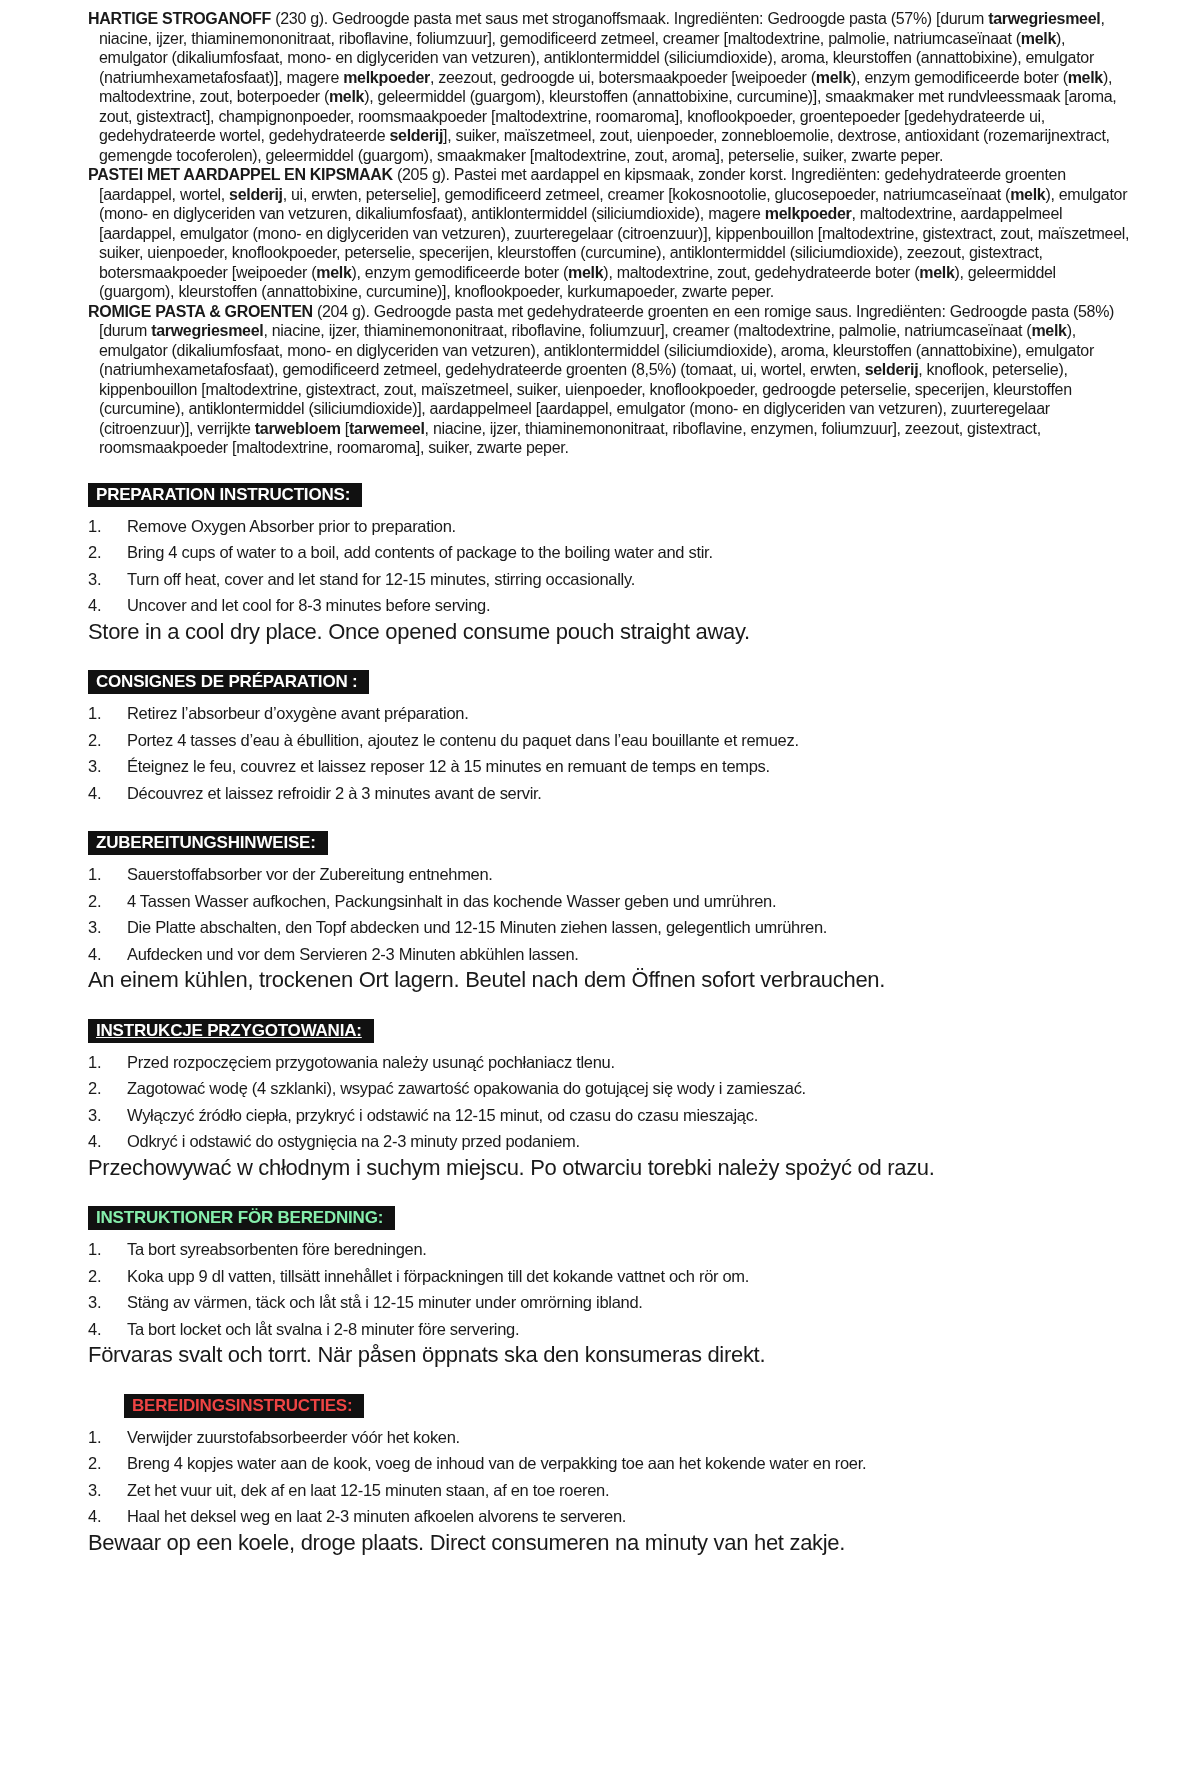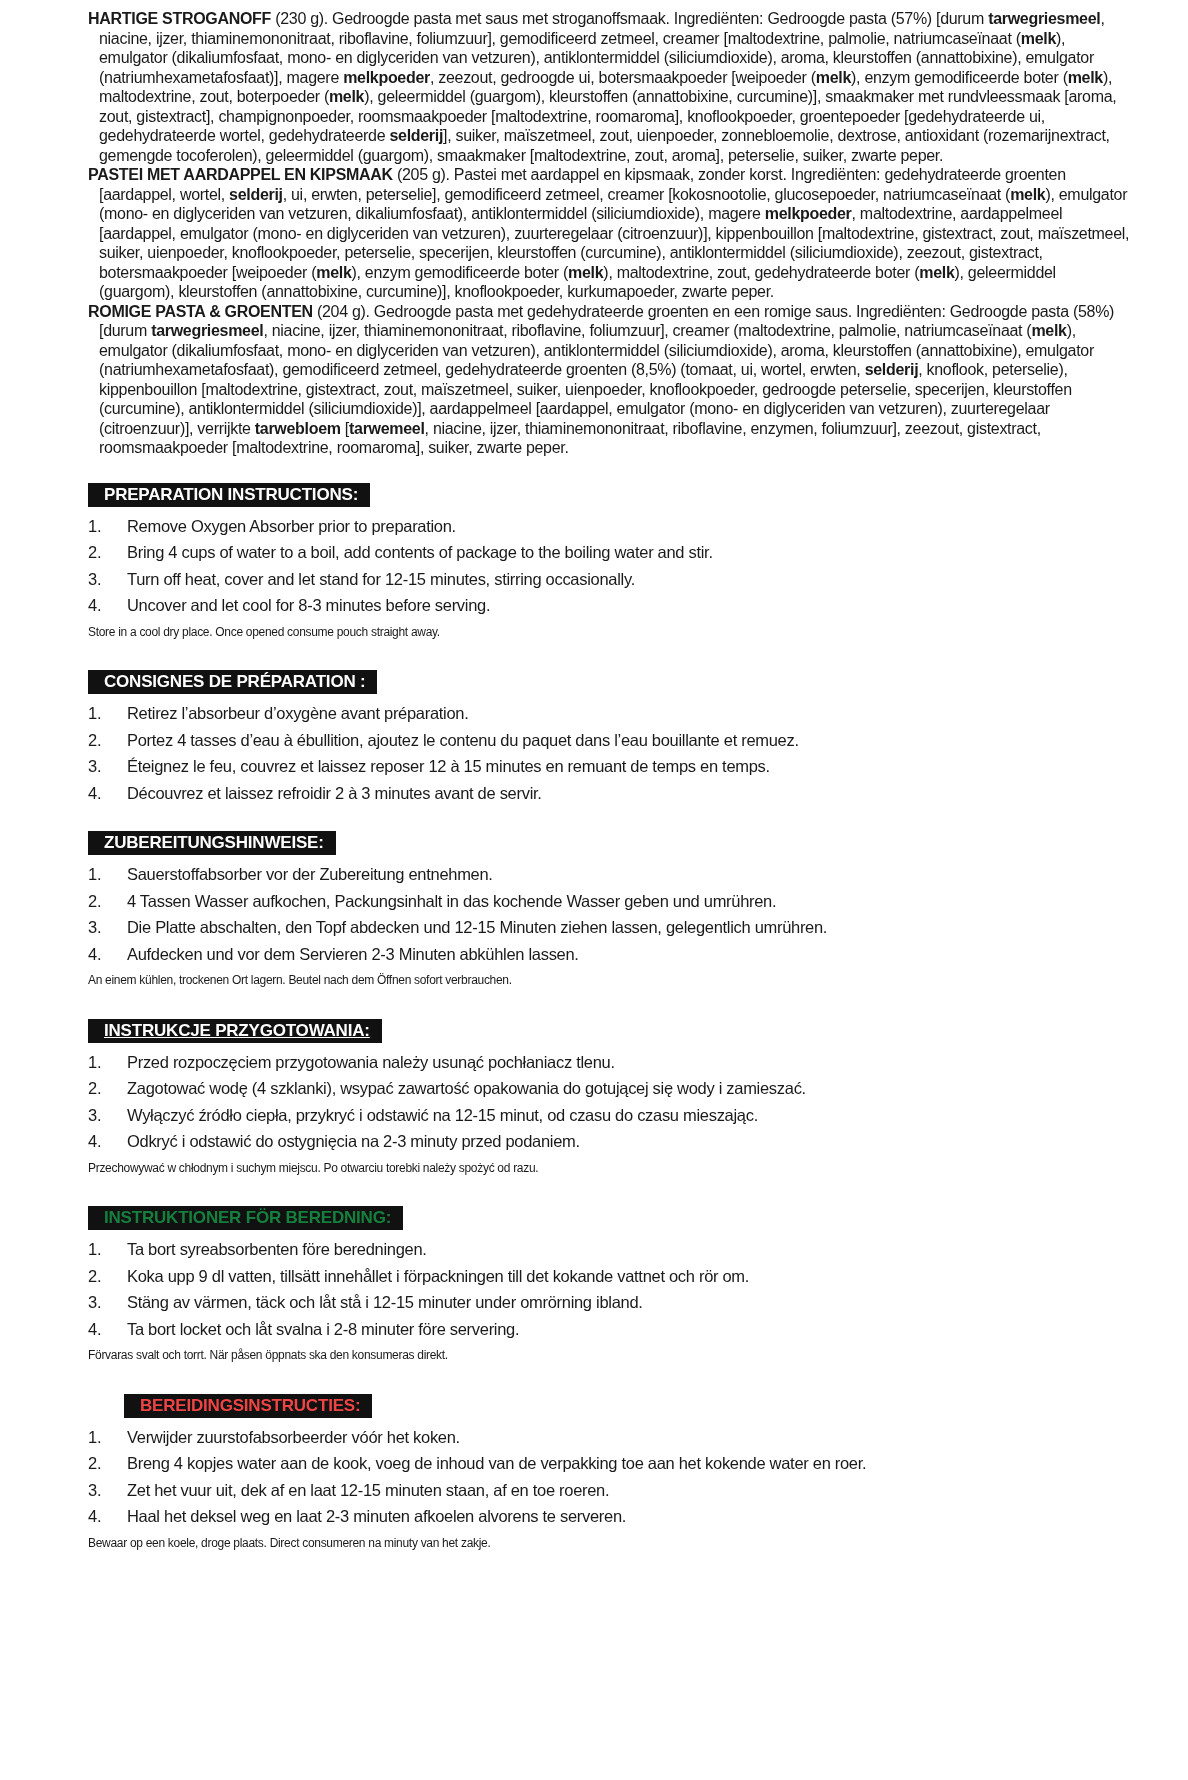--- a/index.html
+++ b/index.html
@@ -37,38 +37,38 @@
     margin-top: 25px;
   }
   .section-header {
     display: inline-block;
     background: #111111;
     color: #ffffff;
     font-weight: bold;
     font-size: 17px;
     line-height: 17px;
     letter-spacing: -0.2px;
-    padding: 3px 12px 4px 16px;
+    padding: 3px 12px 4px 8px;
     margin: 0 0 6px 0;
   }
   .step {
     display: flex;
     font-size: 16.5px;
     line-height: 26.5px;
     letter-spacing: -0.3px;
   }
   .step-num {
     flex: 0 0 39px;
   }
   .step-text {
     flex: 1 1 auto;
   }
   .section-note {
     margin: 0;
-    font-size: 12px;
+    font-size: 22px;
     line-height: 26.5px;
     letter-spacing: -0.3px;
   }
 </style>
 </head>
 <body>
 
 <div class="page">
   <div id="products">
       <p class="product"><b class="product-name">HARTIGE STROGANOFF</b><span> (230 g). Gedroogde pasta met saus met stroganoffsmaak. Ingrediënten: Gedroogde pasta (57%) [durum <b>tarwegriesmeel</b>, niacine, ijzer, thiaminemononitraat, riboflavine, foliumzuur], gemodificeerd zetmeel, creamer [maltodextrine, palmolie, natriumcaseïnaat (<b>melk</b>), emulgator (dikaliumfosfaat, mono- en diglyceriden van vetzuren), antiklontermiddel (siliciumdioxide), aroma, kleurstoffen (annattobixine), emulgator (natriumhexametafosfaat)], magere <b>melkpoeder</b>, zeezout, gedroogde ui, botersmaakpoeder [weipoeder (<b>melk</b>), enzym gemodificeerde boter (<b>melk</b>), maltodextrine, zout, boterpoeder (<b>melk</b>), geleermiddel (guargom), kleurstoffen (annattobixine, curcumine)], smaakmaker met rundvleessmaak [aroma, zout, gistextract], champignonpoeder, roomsmaakpoeder [maltodextrine, roomaroma], knoflookpoeder, groentepoeder [gedehydrateerde ui, gedehydrateerde wortel, gedehydrateerde <b>selderij</b>], suiker, maïszetmeel, zout, uienpoeder, zonnebloemolie, dextrose, antioxidant (rozemarijnextract, gemengde tocoferolen), geleermiddel (guargom), smaakmaker [maltodextrine, zout, aroma], peterselie, suiker, zwarte peper.</span></p>
@@ -121,21 +121,21 @@
         </div><div class="step">
           <span class="step-num">2.</span>
           <span class="step-text">Zagotować wodę (4 szklanki), wsypać zawartość opakowania do gotującej się wody i zamieszać.</span>
         </div><div class="step">
           <span class="step-num">3.</span>
           <span class="step-text">Wyłączyć źródło ciepła, przykryć i odstawić na 12-15 minut, od czasu do czasu mieszając.</span>
         </div><div class="step">
           <span class="step-num">4.</span>
           <span class="step-text">Odkryć i odstawić do ostygnięcia na 2-3 minuty przed podaniem.</span>
         </div><p class="section-note">Przechowywać w chłodnym i suchym miejscu. Po otwarciu torebki należy spożyć od razu.</p></div>
-      <div class="section"><div class="section-header" style="background: rgb(17, 17, 17); color: #15803d;">INSTRUKTIONER FÖR BEREDNING:</div><div class="step">
+      <div class="section"><div class="section-header" style="background: rgb(17, 17, 17); color: #86efac;">INSTRUKTIONER FÖR BEREDNING:</div><div class="step">
           <span class="step-num">1.</span>
           <span class="step-text">Ta bort syreabsorbenten före beredningen.</span>
         </div><div class="step">
           <span class="step-num">2.</span>
           <span class="step-text">Koka upp 9 dl vatten, tillsätt innehållet i förpackningen till det kokande vattnet och rör om.</span>
         </div><div class="step">
           <span class="step-num">3.</span>
           <span class="step-text">Stäng av värmen, täck och låt stå i 12-15 minuter under omrörning ibland.</span>
         </div><div class="step">
           <span class="step-num">4.</span>

